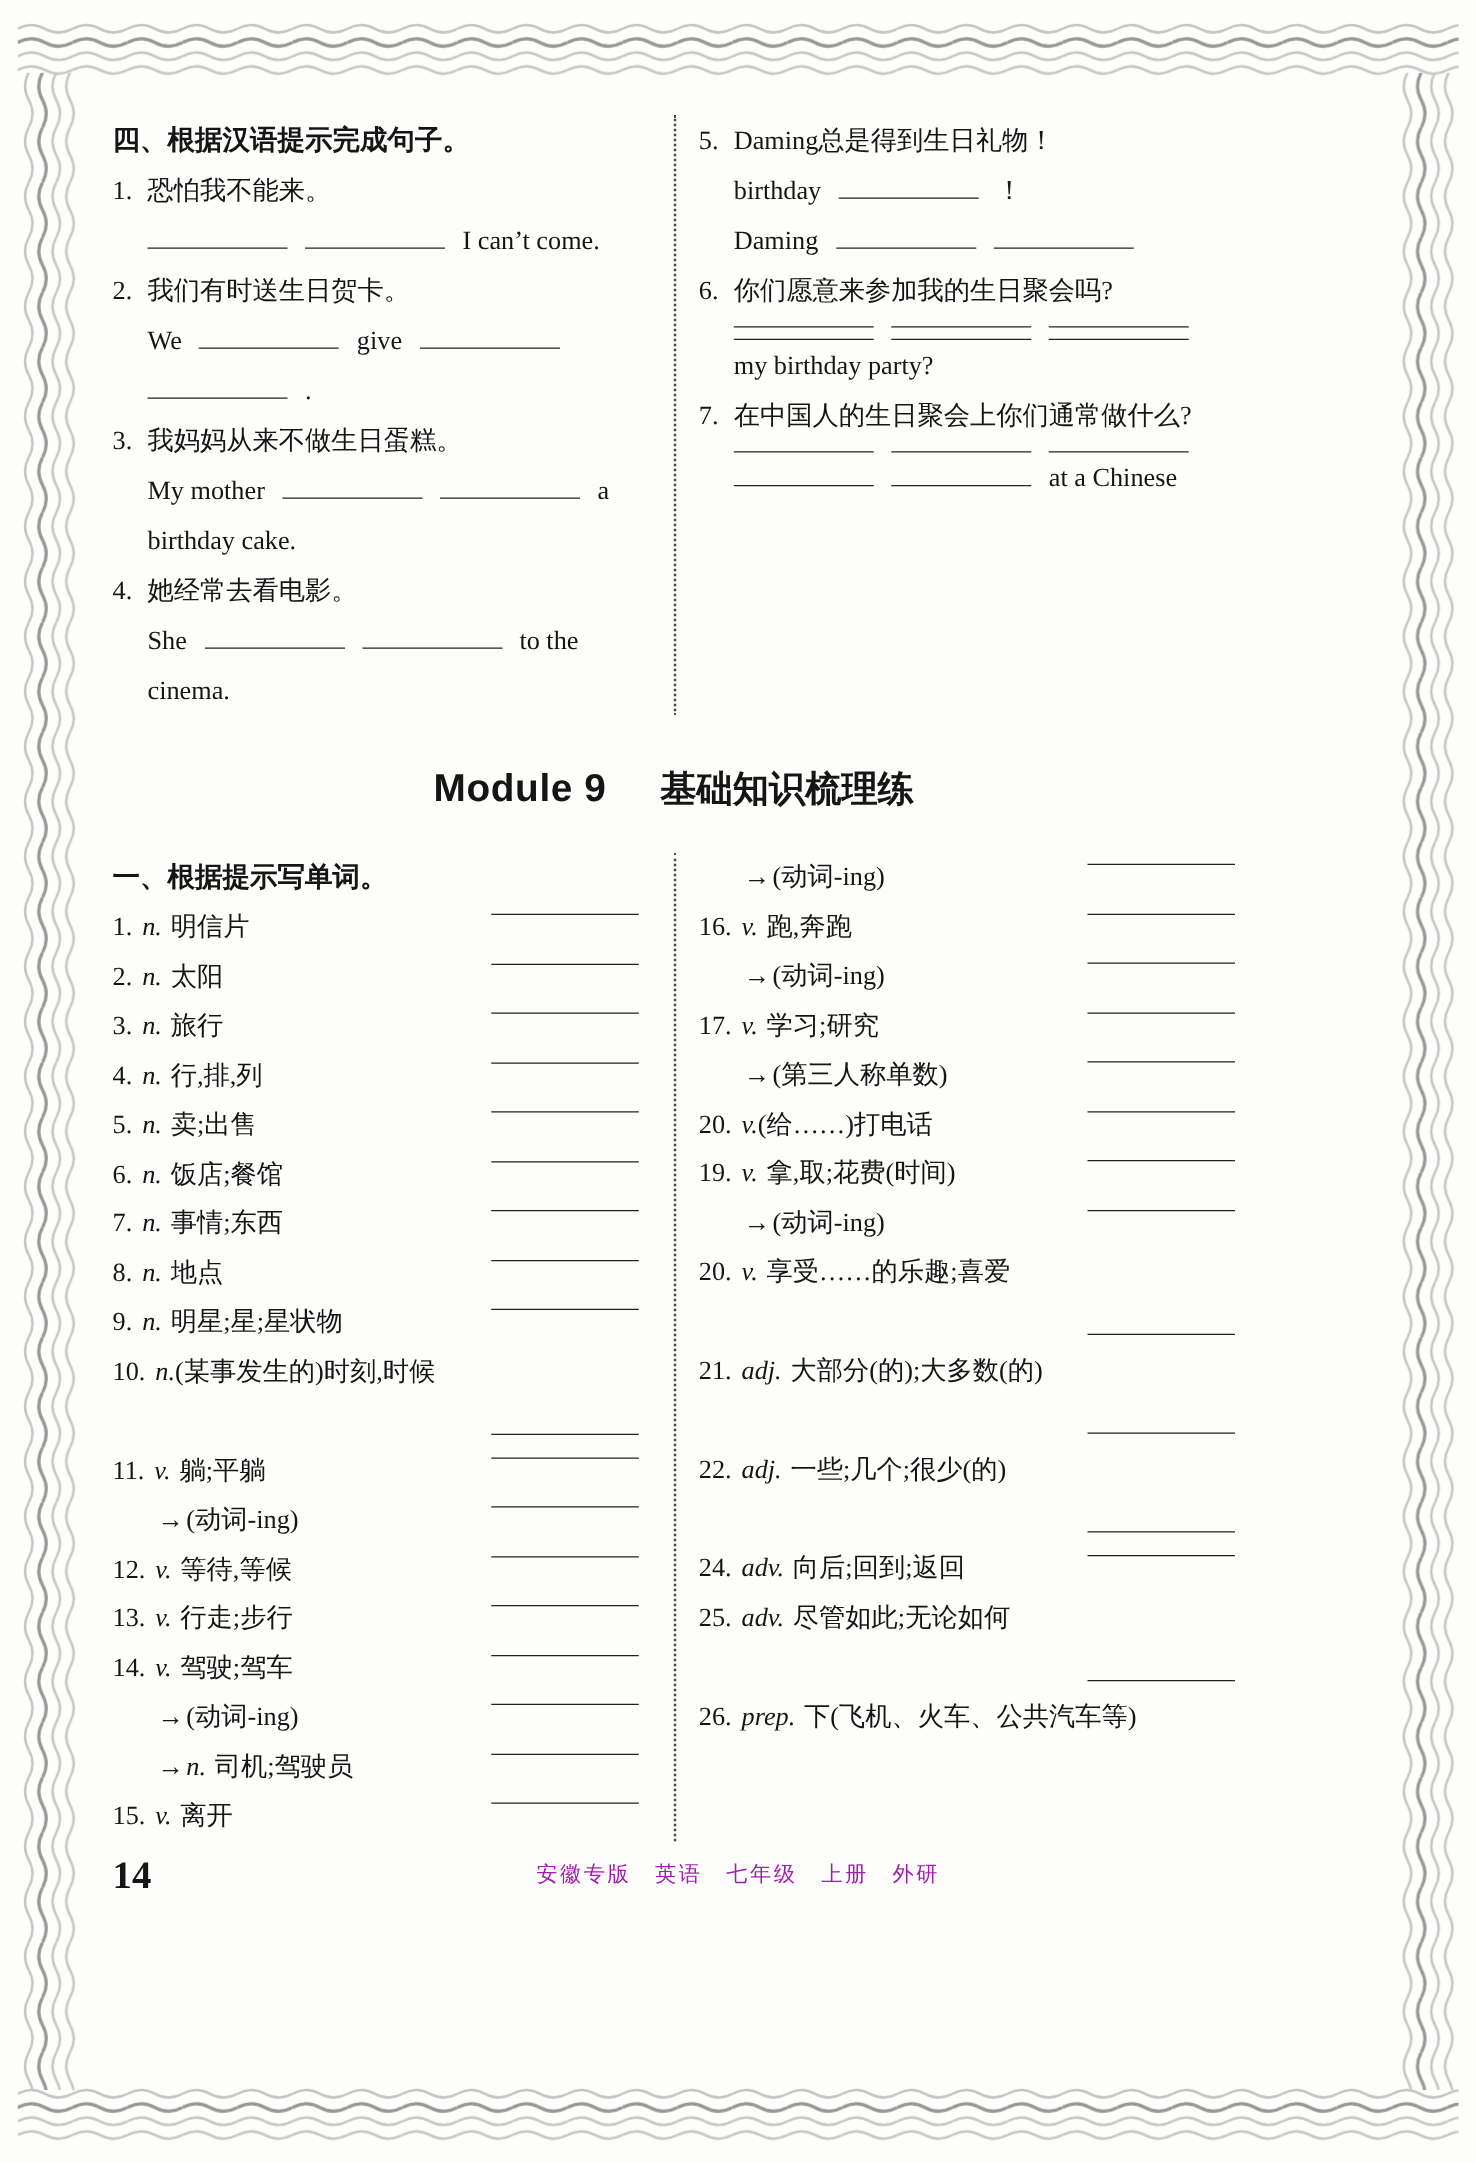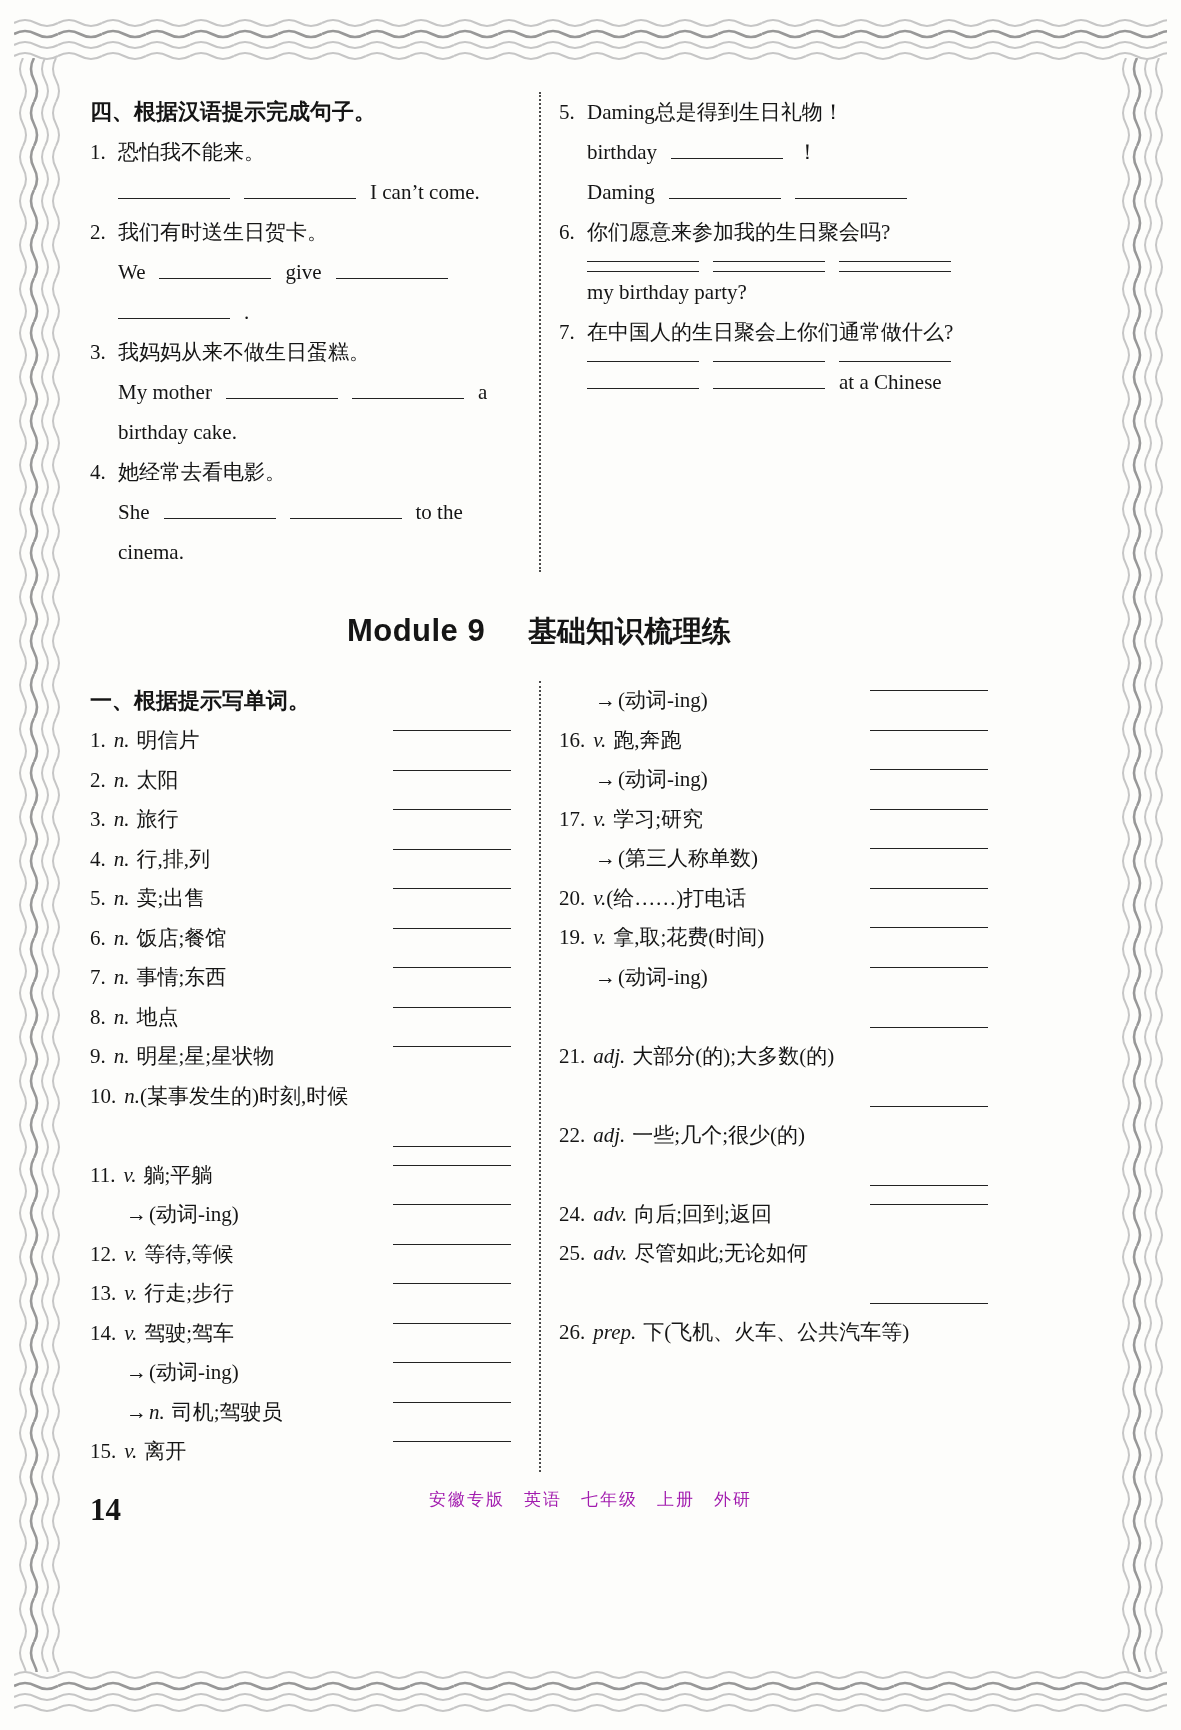--- a/index.html
+++ b/index.html
@@ -65,21 +65,21 @@
   .w-below {
     display:flex; justify-content:flex-end; align-items:flex-end;
     height:39.5px;
   }
   .w-below .w-blank { margin-bottom:9px; }
 
   
   .footer { position:absolute; left:0; right:0; top:1480px; height:44px; text-align:center; }
   .pageno {
     position:absolute; left:90px; top:0;
-    font-weight:700; font-size:31px; line-height:40px;margin-top:10px;
+    font-weight:700; font-size:31px; line-height:40px;
   }
   .ftext {
     display:inline-block; line-height:40px; font-size:17px;
     letter-spacing:2px; color:#a21caf;
     font-family:"Liberation Sans","DejaVu Sans",sans-serif;
   }
 </style>
 </head>
 <body>
 
@@ -349,20 +349,23 @@
                 <span class="blank w-blank"></span>
               </div>
               <div class="w-row">
                 <div class="w-text"><span class="num">19.</span><span class="pos">v.</span><span class="zh gap">拿,取;花费(时间)</span></div>
                 <span class="blank w-blank"></span>
               </div>
               <div class="w-row">
                 <div class="w-text"><span class="arrow">→</span><span class="zh">(动词-ing)</span></div>
                 <span class="blank w-blank"></span>
               </div>
+              <div class="w-row">
+                <div class="w-text"><span class="num">20.</span><span class="pos">v.</span><span class="zh gap">享受……的乐趣;喜爱</span></div>
+              </div>
               <div class="w-below">
                 <span class="blank w-blank"></span>
               </div>
               <div class="w-row">
                 <div class="w-text"><span class="num">21.</span><span class="pos">adj.</span><span class="zh gap">大部分(的);大多数(的)</span></div>
               </div>
               <div class="w-below">
                 <span class="blank w-blank"></span>
               </div>
               <div class="w-row">

